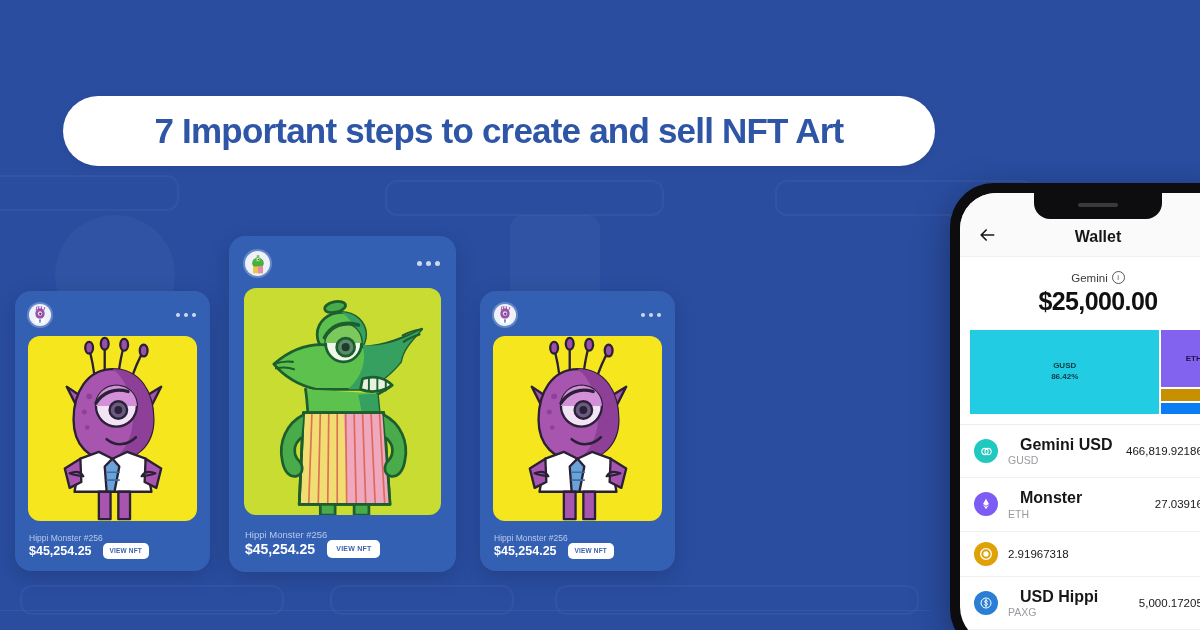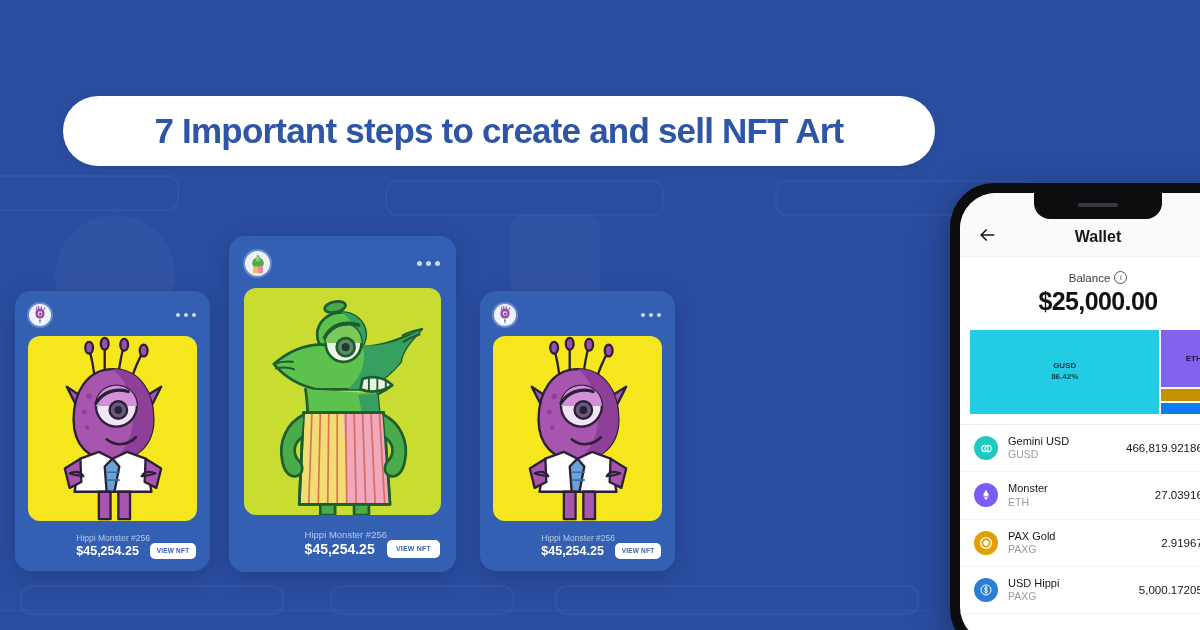--- a/index.html
+++ b/index.html
@@ -43,21 +43,21 @@
   }
   .dots{display:flex;gap:4px;align-items:center;}
   .dots i{display:block;border-radius:50%;background:#cdd8ef;}
 
   .art{
     border-radius:12px;overflow:hidden;position:relative;
     display:flex;align-items:flex-end;justify-content:center;
   }
   .art svg{display:block;width:100%;height:100%;}
 
-  .card-foot{display:flex;align-items:flex-end;justify-content:flex-end;}
+  .card-foot{display:flex;align-items:flex-end;justify-content:flex-start;}
   .nft-name{color:#b9c8e8;line-height:1.25;}
   .nft-price{color:#ffffff;font-weight:bold;line-height:1.2;}
   .view-btn{
     background:#ffffff;border-radius:5px;color:#3b5ea8;font-weight:bold;
     display:flex;align-items:center;justify-content:center;text-align:center;
     letter-spacing:.2px;
   }
 
   
   .phone{
@@ -119,21 +119,21 @@
   .asset-list{margin-top:10px;border-top:1px solid #ececec;}
   .asset-row{
     display:flex;align-items:center;padding:10px 14px;border-bottom:1px solid #f1f1f1;
   }
   .coin-ico{
     width:24px;height:24px;border-radius:50%;flex:0 0 24px;margin-right:10px;
     display:flex;align-items:center;justify-content:center;position:relative;
   }
   .coin-ico svg{display:block;}
   .asset-names{flex:1;min-width:0;}
-  .asset-name{font-size:11px;font-weight:normal;color:#17171a;line-height:1.2;}
+  .asset-name{font-size:16px;font-weight:bold;color:#17171a;line-height:1.2;margin-left:12px;}
   .asset-sym{font-size:10.5px;color:#9a9aa0;line-height:1.25;}
   .asset-amt{font-size:11.5px;color:#17171a;text-align:right;white-space:nowrap;}
 </style>
 </head>
 <body>
 
 <div class="stage">
 
   <div class="bg-deco" style="left:-40px;top:175px;width:215px;height:32px;"></div>
   <div class="bg-deco" style="left:385px;top:180px;width:275px;height:32px;"></div>
@@ -361,21 +361,21 @@
         <div class="back-arrow">
           <svg viewBox="0 0 24 24" width="20" height="20" aria-hidden="true">
             <path d="M20 12 H5 M11 6 L5 12 L11 18" stroke="#17171a" stroke-width="2" fill="none" stroke-linecap="round" stroke-linejoin="round"></path>
           </svg>
         </div>
         <div class="phone-title">Wallet</div>
       </div>
 
       <div class="balance-block">
         <div class="balance-label">
-          <span>Balance</span>
+          <span>Gemini</span>
           <i class="info-i">i</i>
         </div>
         <div class="balance-amount">$25,000.00</div>
       </div>
 
       <div class="treemap">
         <div class="tm-main">
           <div class="tm-lbl">
             <div>GUSD</div>
             <div>86.42%</div>
@@ -425,24 +425,20 @@
           </div>
           <div class="asset-amt">27.03916017</div>
         </div>
 
         <div class="asset-row">
           <div class="coin-ico" style="background:#e0a107;">
             <svg viewBox="0 0 24 24" width="16" height="16" aria-hidden="true">
               <circle cx="12" cy="12" r="8" fill="none" stroke="#ffffff" stroke-width="2"></circle>
               <circle cx="12" cy="12" r="4" fill="#ffffff"></circle>
             </svg>
-          </div>
-          <div class="asset-names">
-            <div class="asset-name">PAX Gold</div>
-            <div class="asset-sym">PAXG</div>
           </div>
           <div class="asset-amt">2.91967318</div>
         </div>
 
         <div class="asset-row">
           <div class="coin-ico" style="background:#2a7fd4;">
             <svg viewBox="0 0 24 24" width="16" height="16" aria-hidden="true">
               <circle cx="12" cy="12" r="7.5" fill="none" stroke="#ffffff" stroke-width="1.5"></circle>
               <path d="M12 6.5 v11" stroke="#ffffff" stroke-width="1.5" stroke-linecap="round"></path>
               <path d="M14.4 9.6 C13.8 8.6 12.9 8.3 12 8.3 C10.7 8.3 9.8 9 9.8 10 C9.8 12.6 14.3 11.3 14.3 14 C14.3 15.1 13.3 15.8 12 15.8 C11 15.8 10.1 15.4 9.6 14.5" fill="none" stroke="#ffffff" stroke-width="1.5" stroke-linecap="round"></path>

